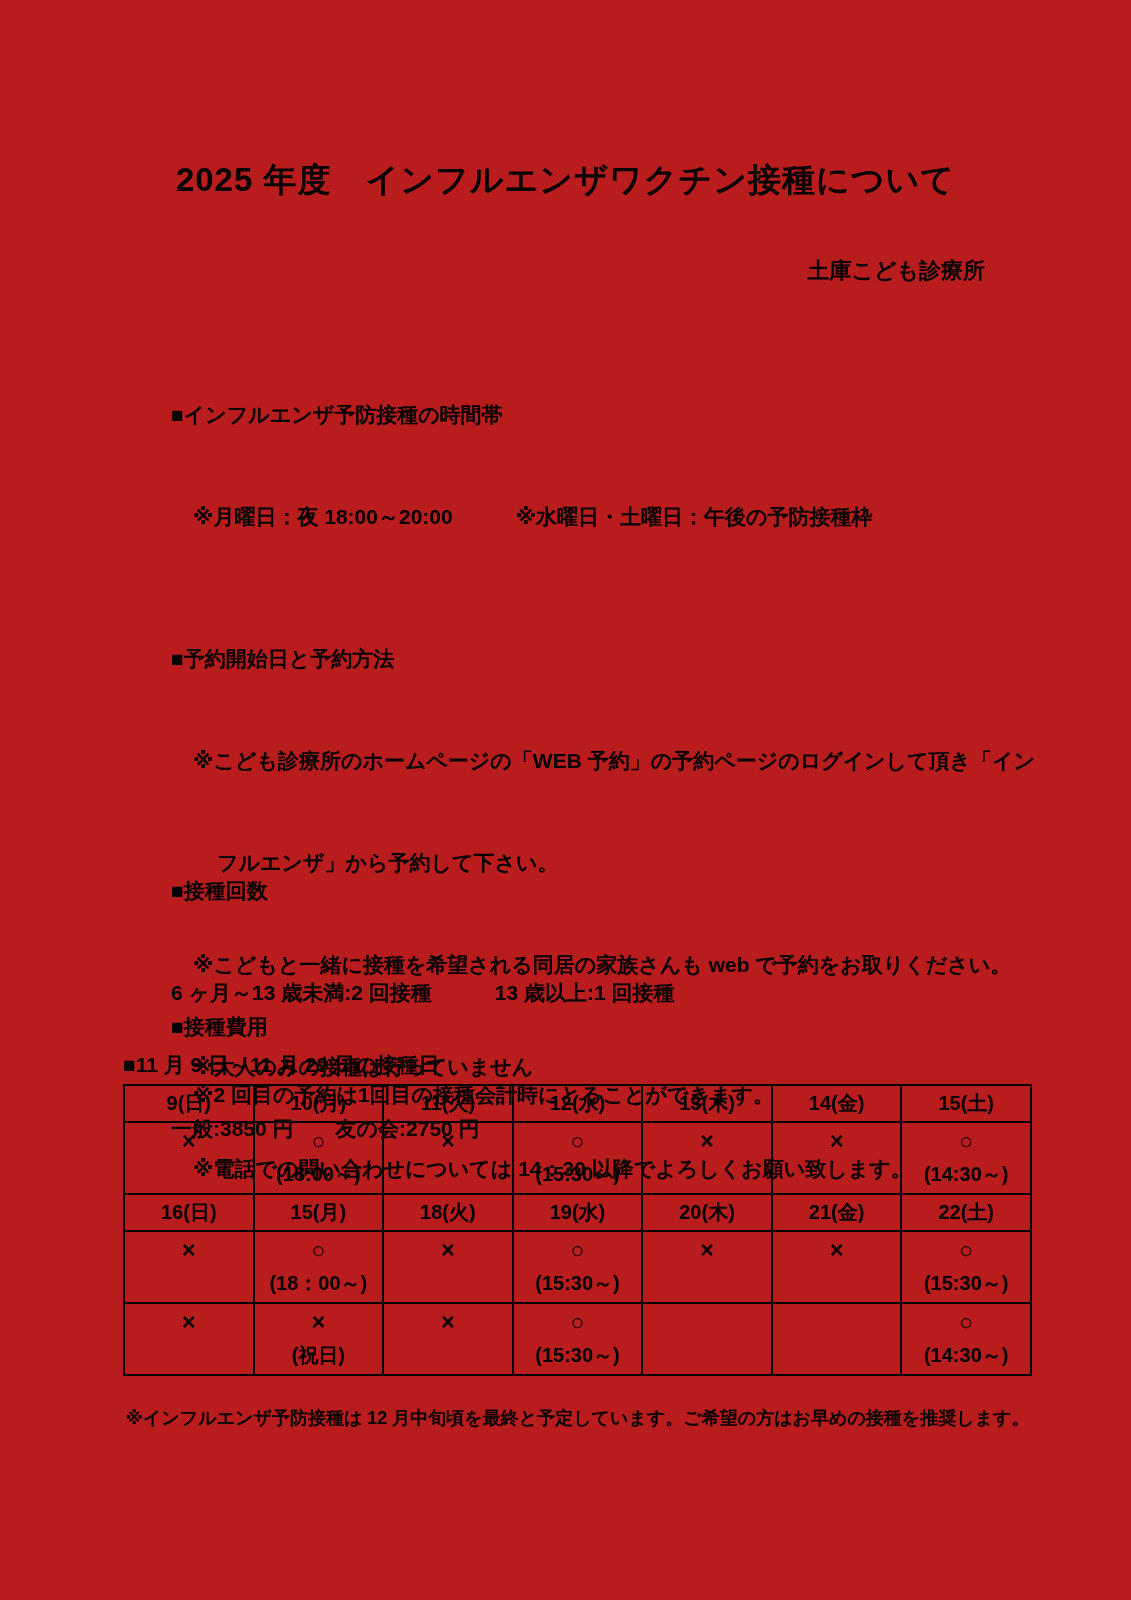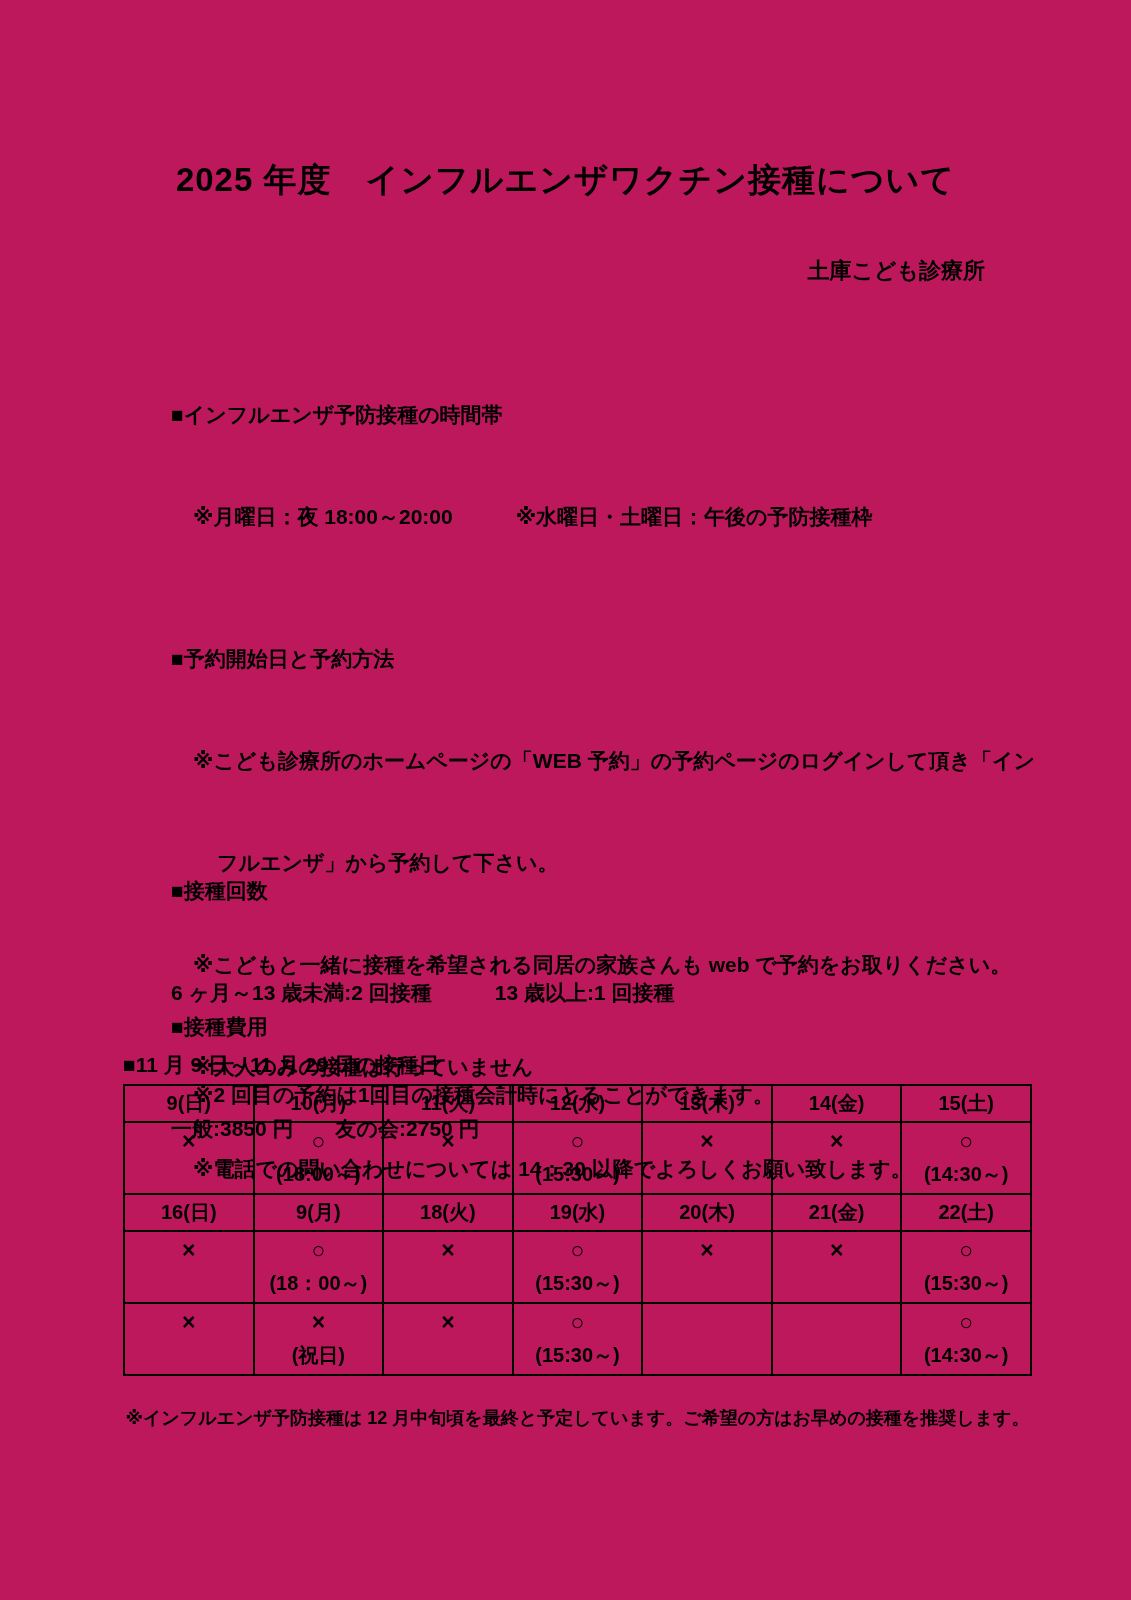--- a/index.html
+++ b/index.html
@@ -1,20 +1,20 @@
 <!DOCTYPE html>
 <html><head>
 <meta charset="utf-8">
 <style>
   html, body { margin: 0; padding: 0; background: #ffffff; }
   .page {
     position: relative;
     width: 1131px;
     height: 1600px;
-    background: #be185d;
+    background: #b91c1c;
     color: #000000;
     font-family: "Liberation Sans", "DejaVu Sans", sans-serif;
     font-weight: bold;
     overflow: hidden;
   }
   .title {
     position: absolute;
     top: 158px;
     left: 0;
     width: 100%;
@@ -165,21 +165,21 @@
               <span class="mark">×</span>
               <span class="time"></span>
             </td>
           <td class="slot">
               <span class="mark">○</span>
               <span class="time">(14:30～)</span>
             </td>
         </tr>
         <tr>
           <td class="day wk2">16(日)</td>
-          <td class="day wk2">9(月)</td>
+          <td class="day wk2">15(月)</td>
           <td class="day wk2">18(火)</td>
           <td class="day wk2">19(水)</td>
           <td class="day wk2">20(木)</td>
           <td class="day wk2">21(金)</td>
           <td class="day wk2">22(土)</td>
         </tr>
         <tr>
           <td class="slot">
               <span class="mark">×</span>
               <span class="time"></span>

